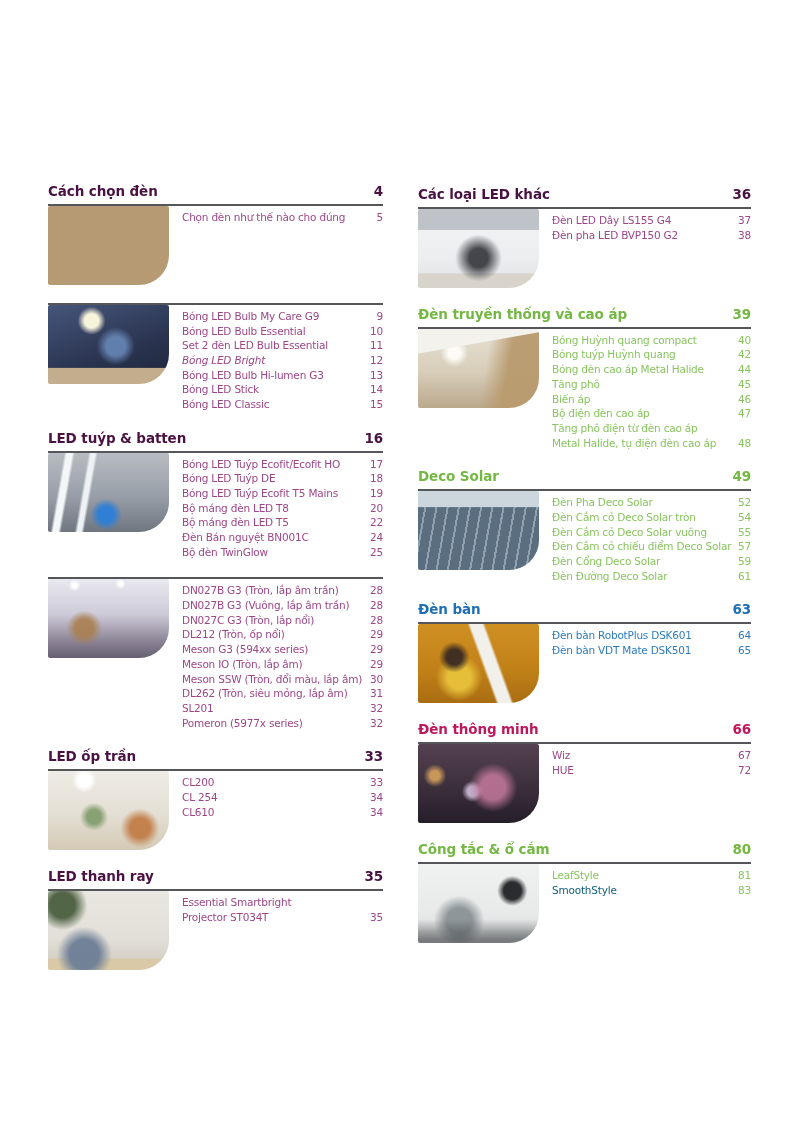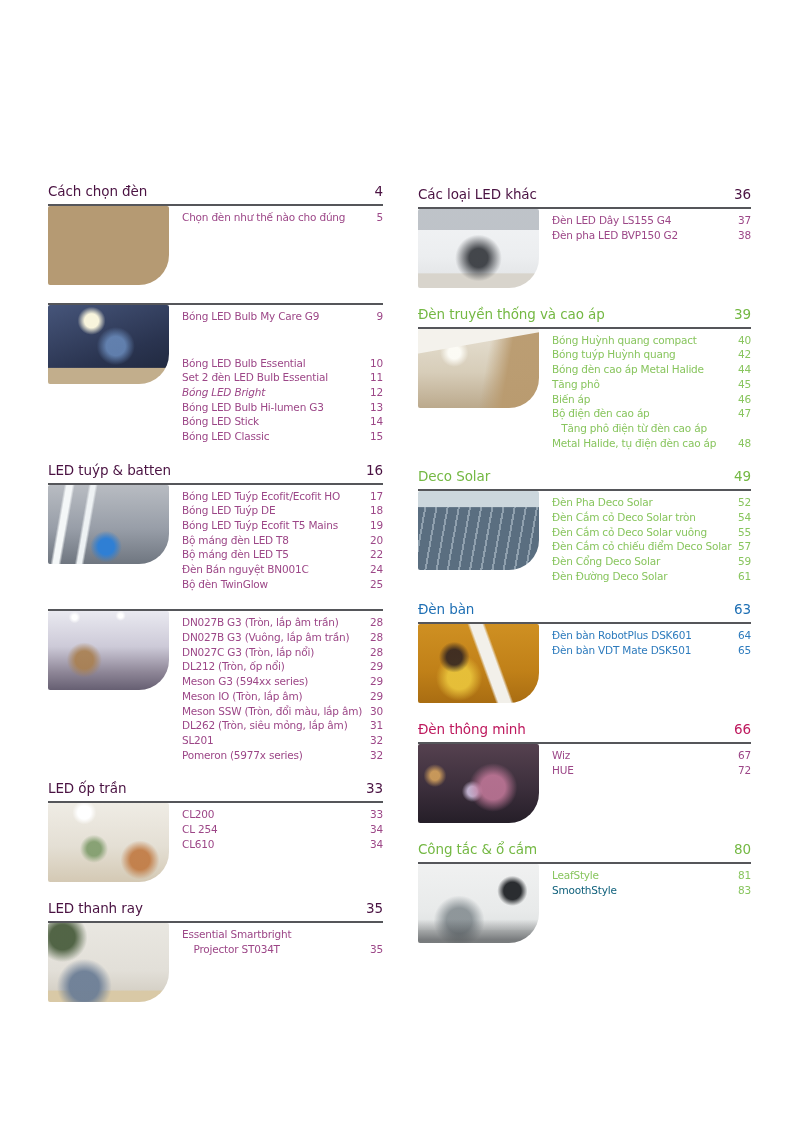--- a/index.html
+++ b/index.html
@@ -3,28 +3,28 @@
 <meta charset="utf-8">
 <style>
   html,body{margin:0;padding:0;background:#ffffff;}
   body{width:800px;height:1139px;font-family:"DejaVu Sans",sans-serif;-webkit-font-smoothing:antialiased;}
   .page{position:relative;width:800px;height:1139px;background:#ffffff;overflow:hidden;}
   .col{position:absolute;top:183px;}
   .col-left{left:48px;width:335px;}
   .col-right{left:418px;width:333px;top:186px;}
   .sec{margin-bottom:18px;}
   .sec-head{display:flex;justify-content:space-between;align-items:baseline;
-    font-weight:normal;font-size:13.5px;line-height:1.25;letter-spacing:-0.1px;gap:9px;}
+    font-weight:bold;font-size:13.5px;line-height:1.25;letter-spacing:-0.1px;gap:9px;}
   .sec-rule{height:2px;background:#55565a;margin-top:4px;}
   .sec-body{display:flex;gap:13px;}
   .thumb{width:121px;height:79px;flex:none;border-radius:2px 2px 30px 2px;background:#cccccc;}
   .items{flex:1;display:flex;flex-direction:column;padding-top:4px;min-width:0;}
   .item{display:flex;justify-content:space-between;align-items:flex-end;gap:5px;
     font-size:10.5px;line-height:1.4;letter-spacing:-0.2px;}
-  .item .lbl{white-space:pre-line;text-align:center;}
+  .item .lbl{white-space:pre-line;}
   .item .pg{white-space:nowrap;}
 
   
   [data-photo="living-room-warm"]{background:
     radial-gradient(circle at 18% 14%, rgba(255,244,210,.95) 2.5%, rgba(255,244,210,0) 8%),
     radial-gradient(circle at 46% 11%, rgba(255,244,210,.9) 2.5%, rgba(255,244,210,0) 8%),
     radial-gradient(circle at 76% 14%, rgba(255,244,210,.9) 2.5%, rgba(255,244,210,0) 8%),
     linear-gradient(180deg,#6e5c45 0%,#b59a73 28%,#e7dabf 52%,#cdb astro 70%,#a28457 78%,#6f563a 100%);
     background-color:#b59a73;}
   [data-photo="desk-night"]{background:
@@ -108,21 +108,21 @@
         <div class="sec-rule" style="background: rgb(85, 86, 90);"></div>
         <div class="sec-body">
           <div class="thumb" data-photo="desk-night"></div>
           <div class="items">
             <div class="item">
               <span class="lbl" style="color: rgb(156, 70, 135);">Bóng LED Bulb My Care G9</span>
               <span class="pg" style="color: rgb(156, 70, 135);">9</span>
             </div>
             <div class="item">
               <span class="lbl" style="color: rgb(156, 70, 135);">Bóng LED Bulb Essential</span>
-              <span class="pg" style="color: rgb(156, 70, 135); margin-top: 32px;">10</span>
+              <span class="pg" style="color: rgb(156, 70, 135);">10</span>
             </div>
             <div class="item">
               <span class="lbl" style="color: rgb(156, 70, 135);">Set 2 đèn LED Bulb Essential</span>
               <span class="pg" style="color: rgb(156, 70, 135);">11</span>
             </div>
             <div class="item">
               <span class="lbl" style="color: rgb(156, 70, 135); font-style: italic;">Bóng LED Bright</span>
               <span class="pg" style="color: rgb(156, 70, 135);">12</span>
             </div>
             <div class="item">

